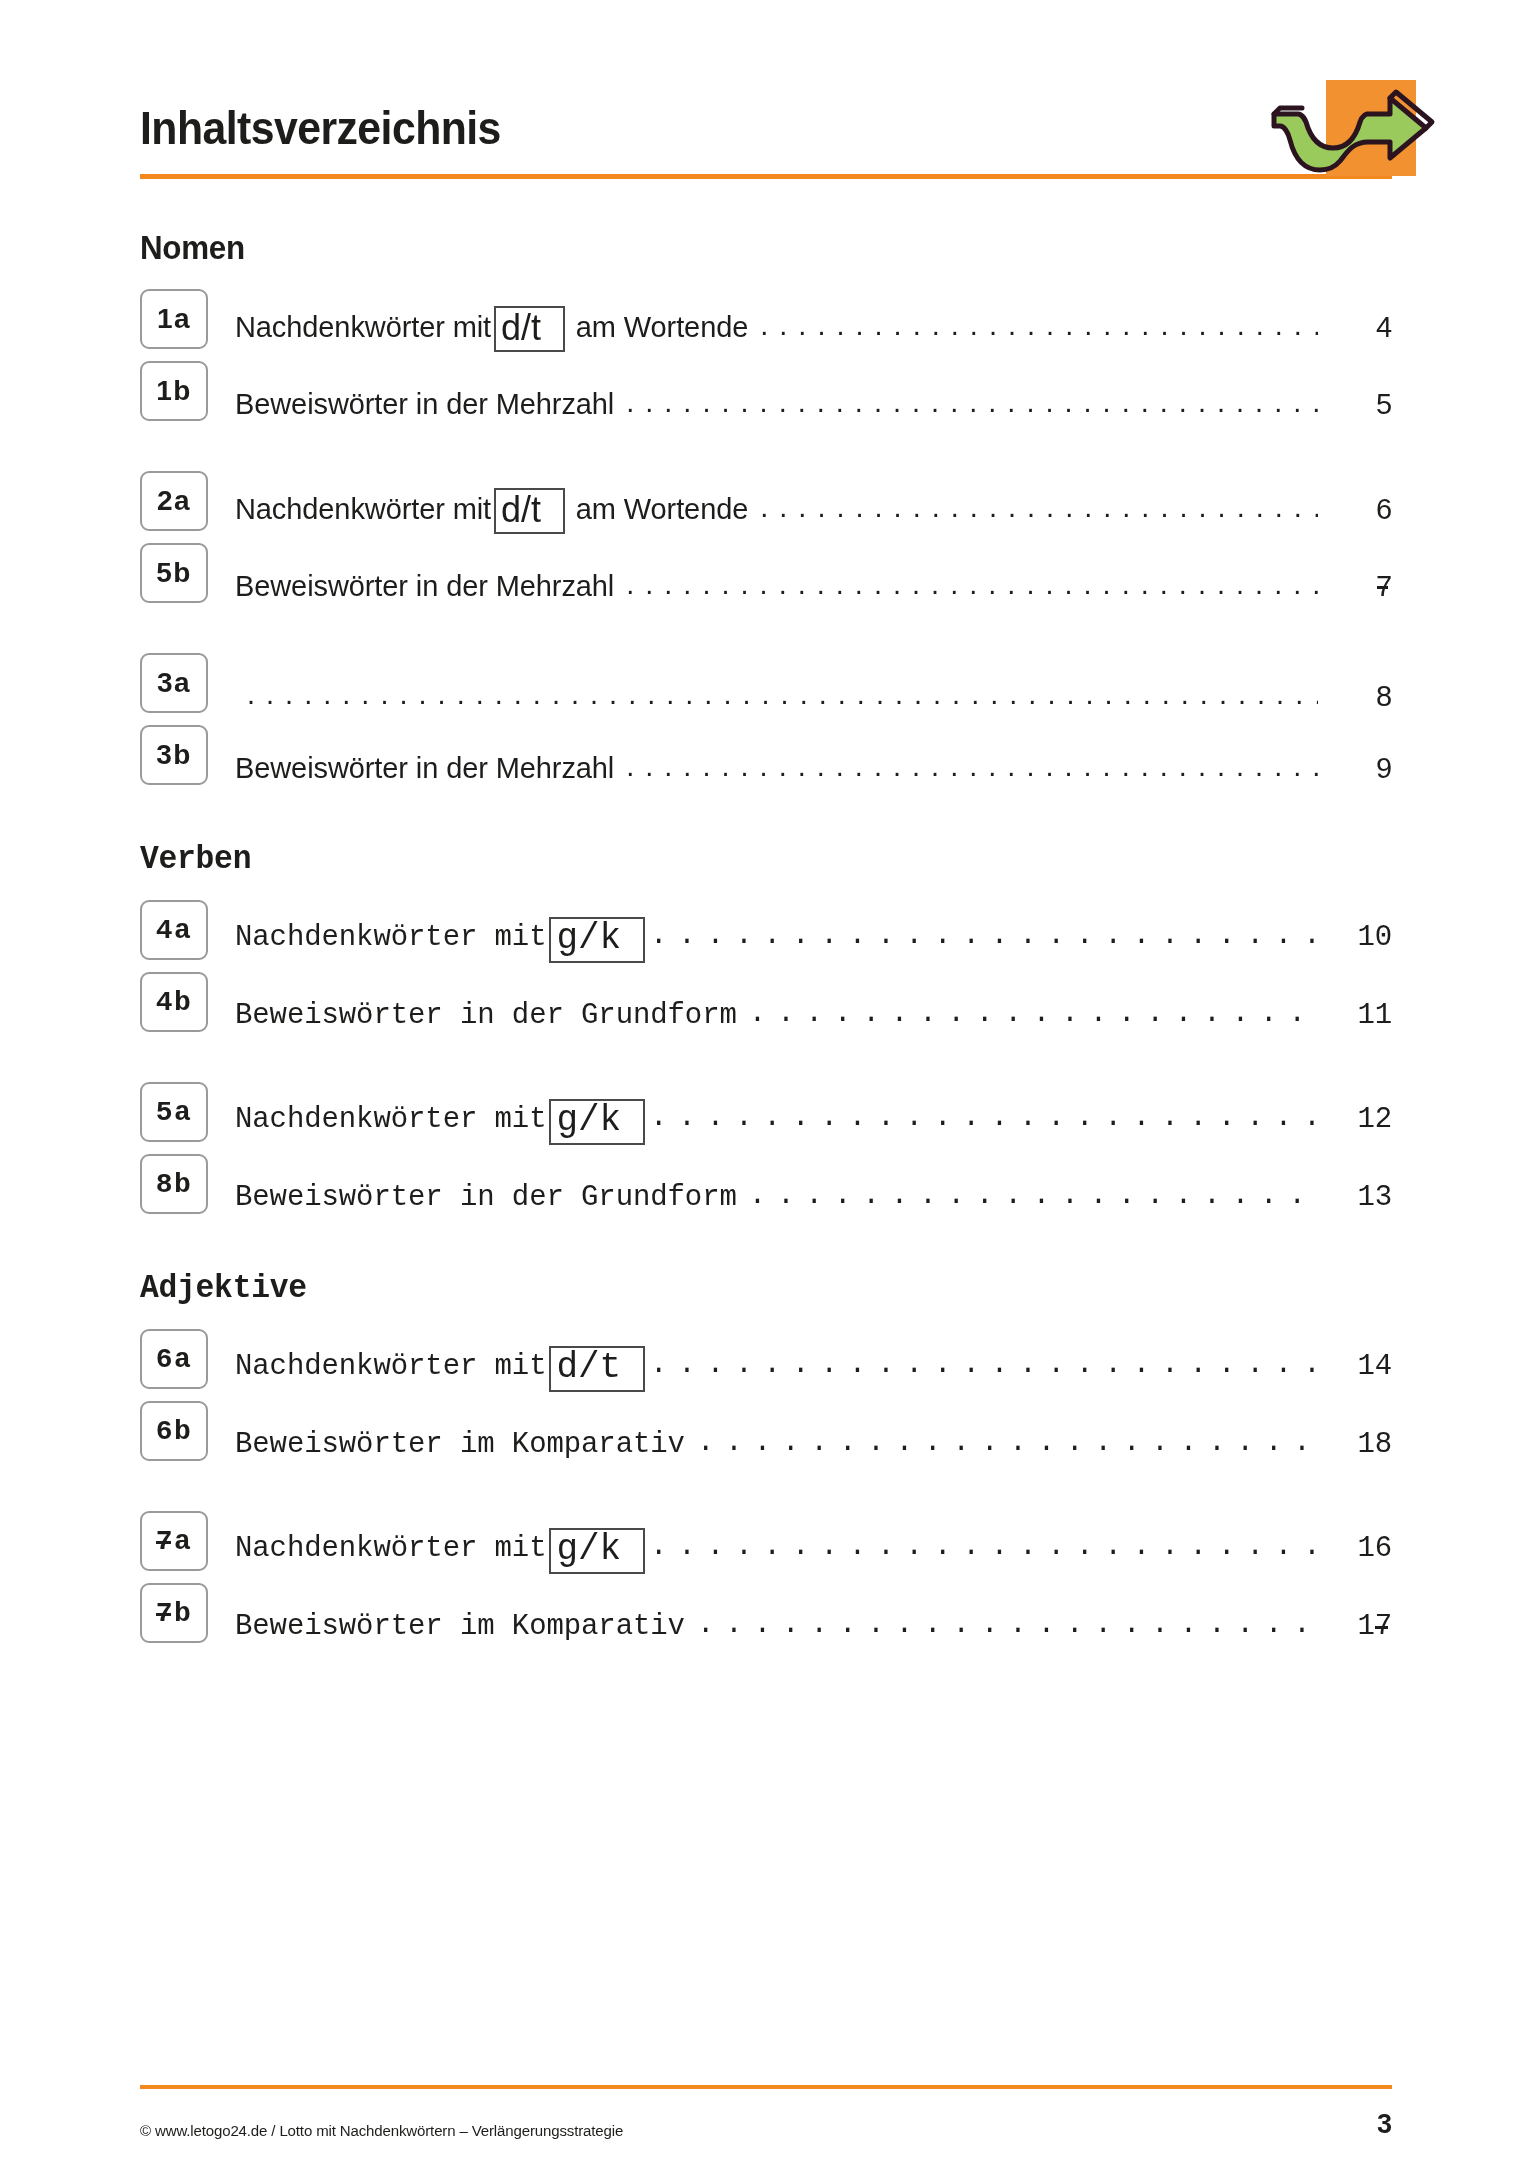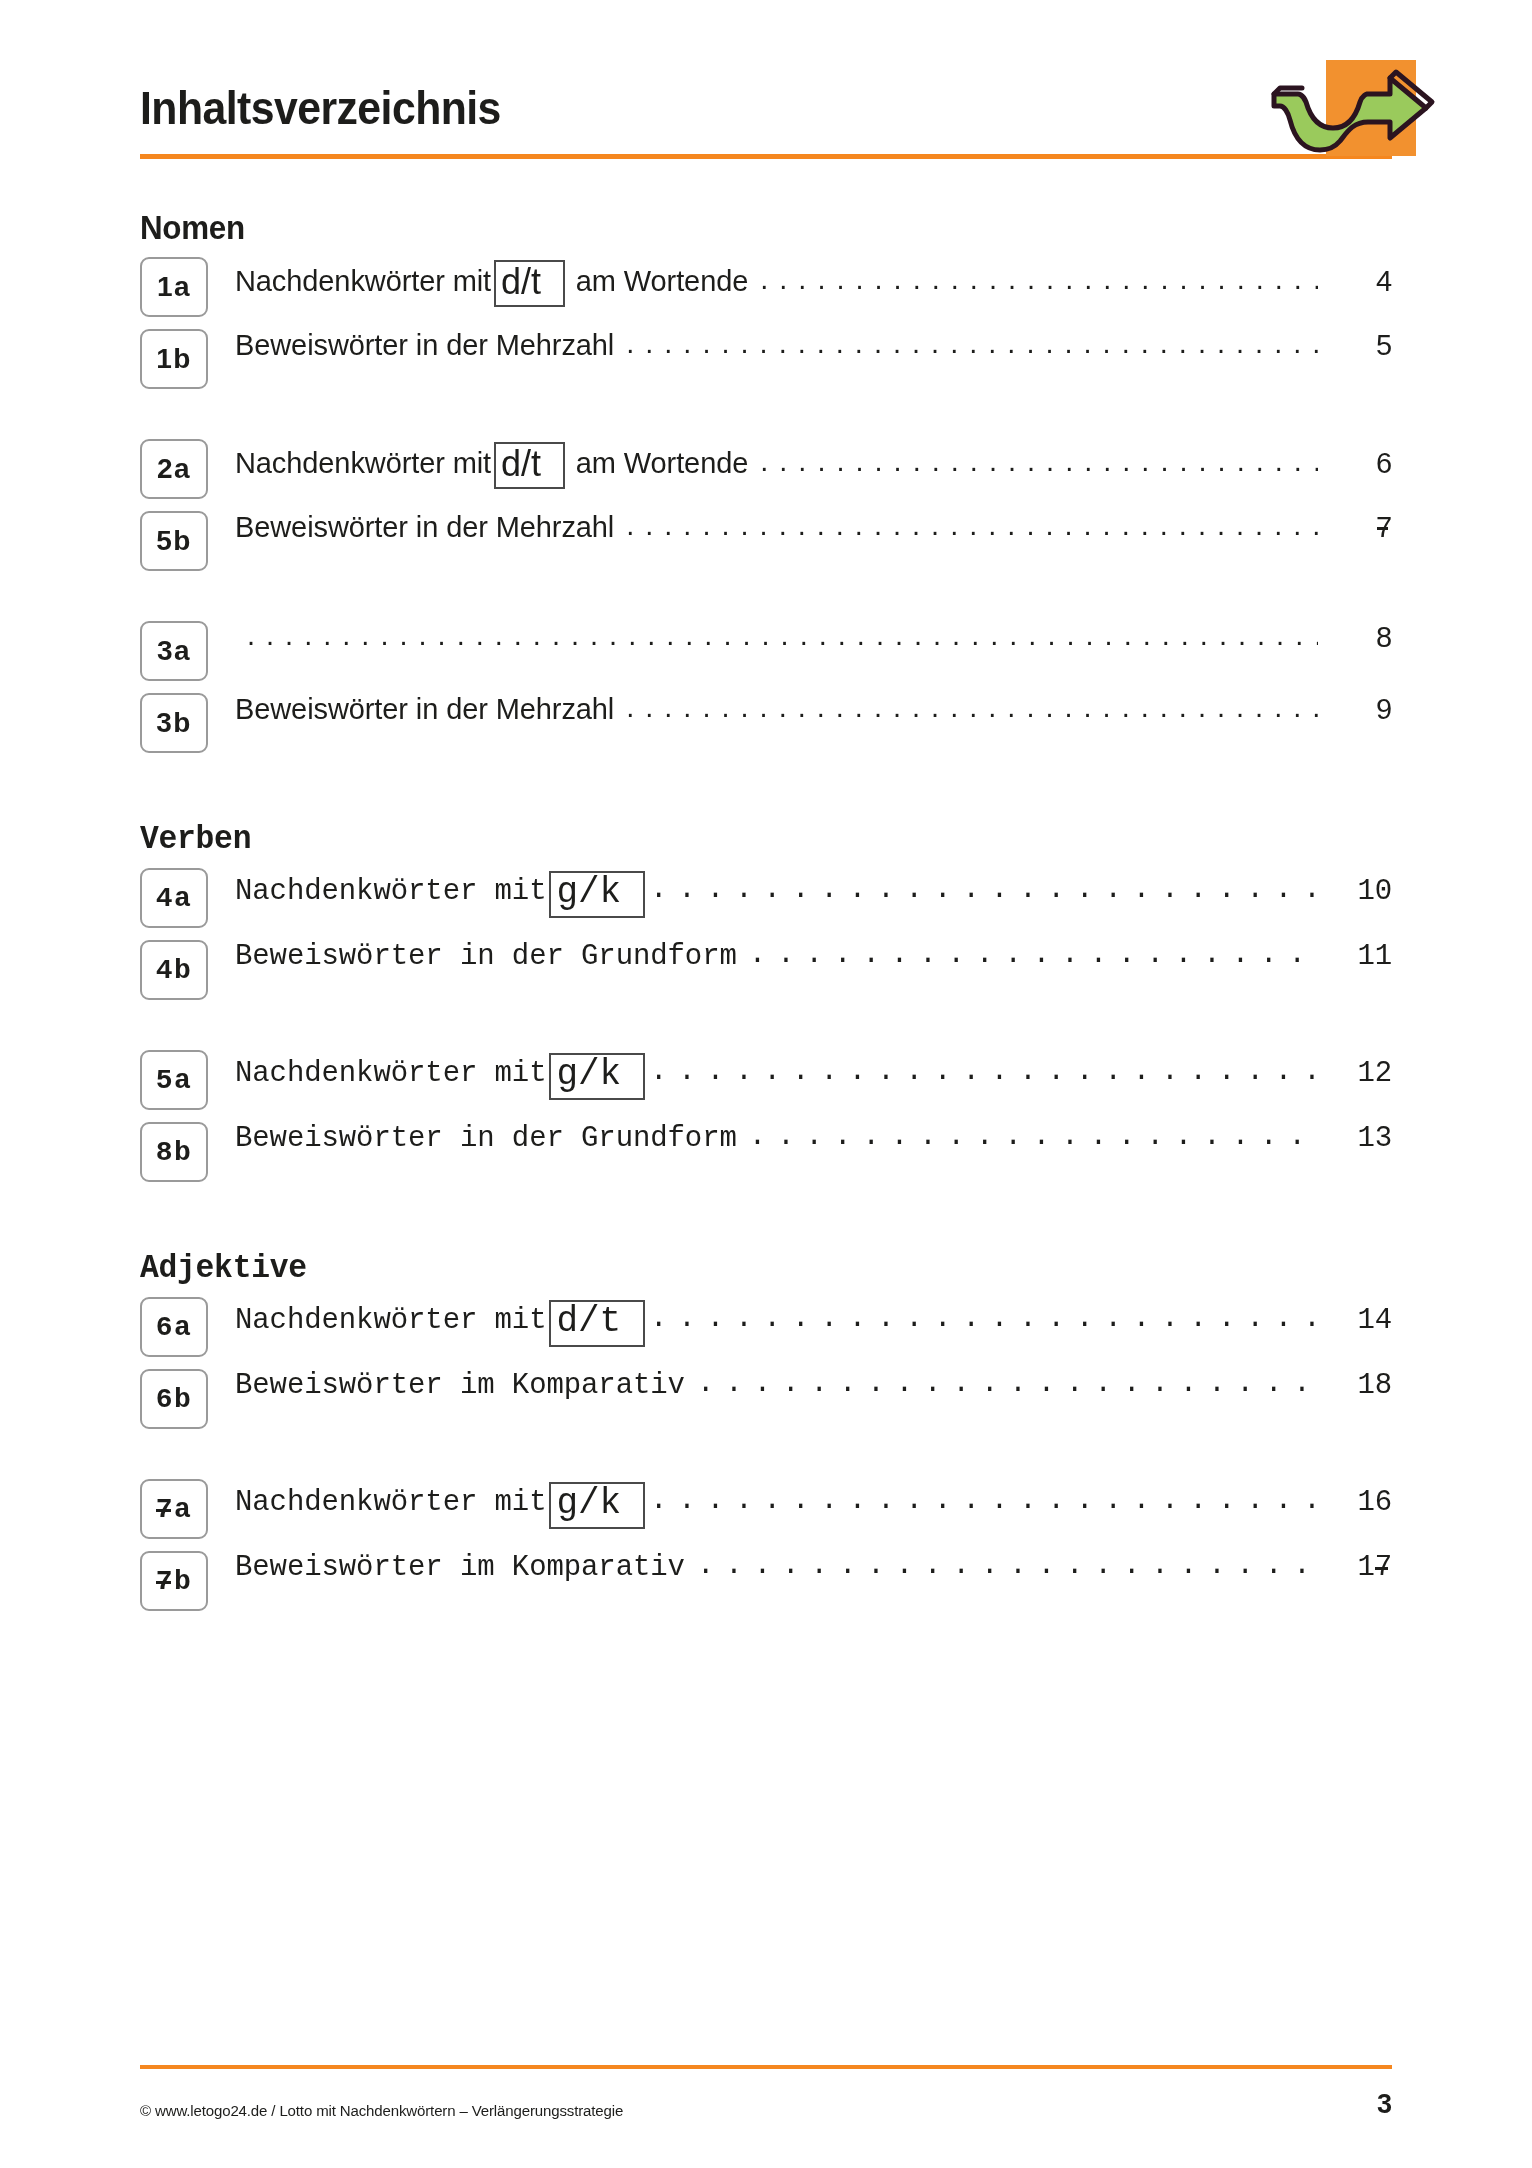--- a/index.html
+++ b/index.html
@@ -21,20 +21,21 @@
     width: 1532px;
     height: 2168px;
     box-sizing: border-box;
     padding: 0 140px;
   }
 
   
   .header {
     position: relative;
     padding-top: 84px;
+    margin-top: 20px;
   }
   .page-title {
     font-size: 46px;
     font-weight: bold;
     letter-spacing: -0.6px;
     color: #1d1d1b;
     margin: 0;
     line-height: 1.05;
     transform: scaleX(0.93);
     transform-origin: left center;
@@ -73,21 +74,21 @@
     font-family: Liberation Mono, monospace;
   }
   .section-title-nomen { margin-top: 50px; }
 
   
   .group { margin-top: 10px; }
   .group + .group { margin-top: 38px; }
 
   .row {
     display: flex;
-    align-items: flex-start;
+    align-items: flex-end;
     height: 72px;
   }
 
   .badge {
     flex: 0 0 auto;
     width: 68px;
     height: 60px;
     border: 2px solid #9a9a9a;
     border-radius: 9px;
     background: #ffffff;

